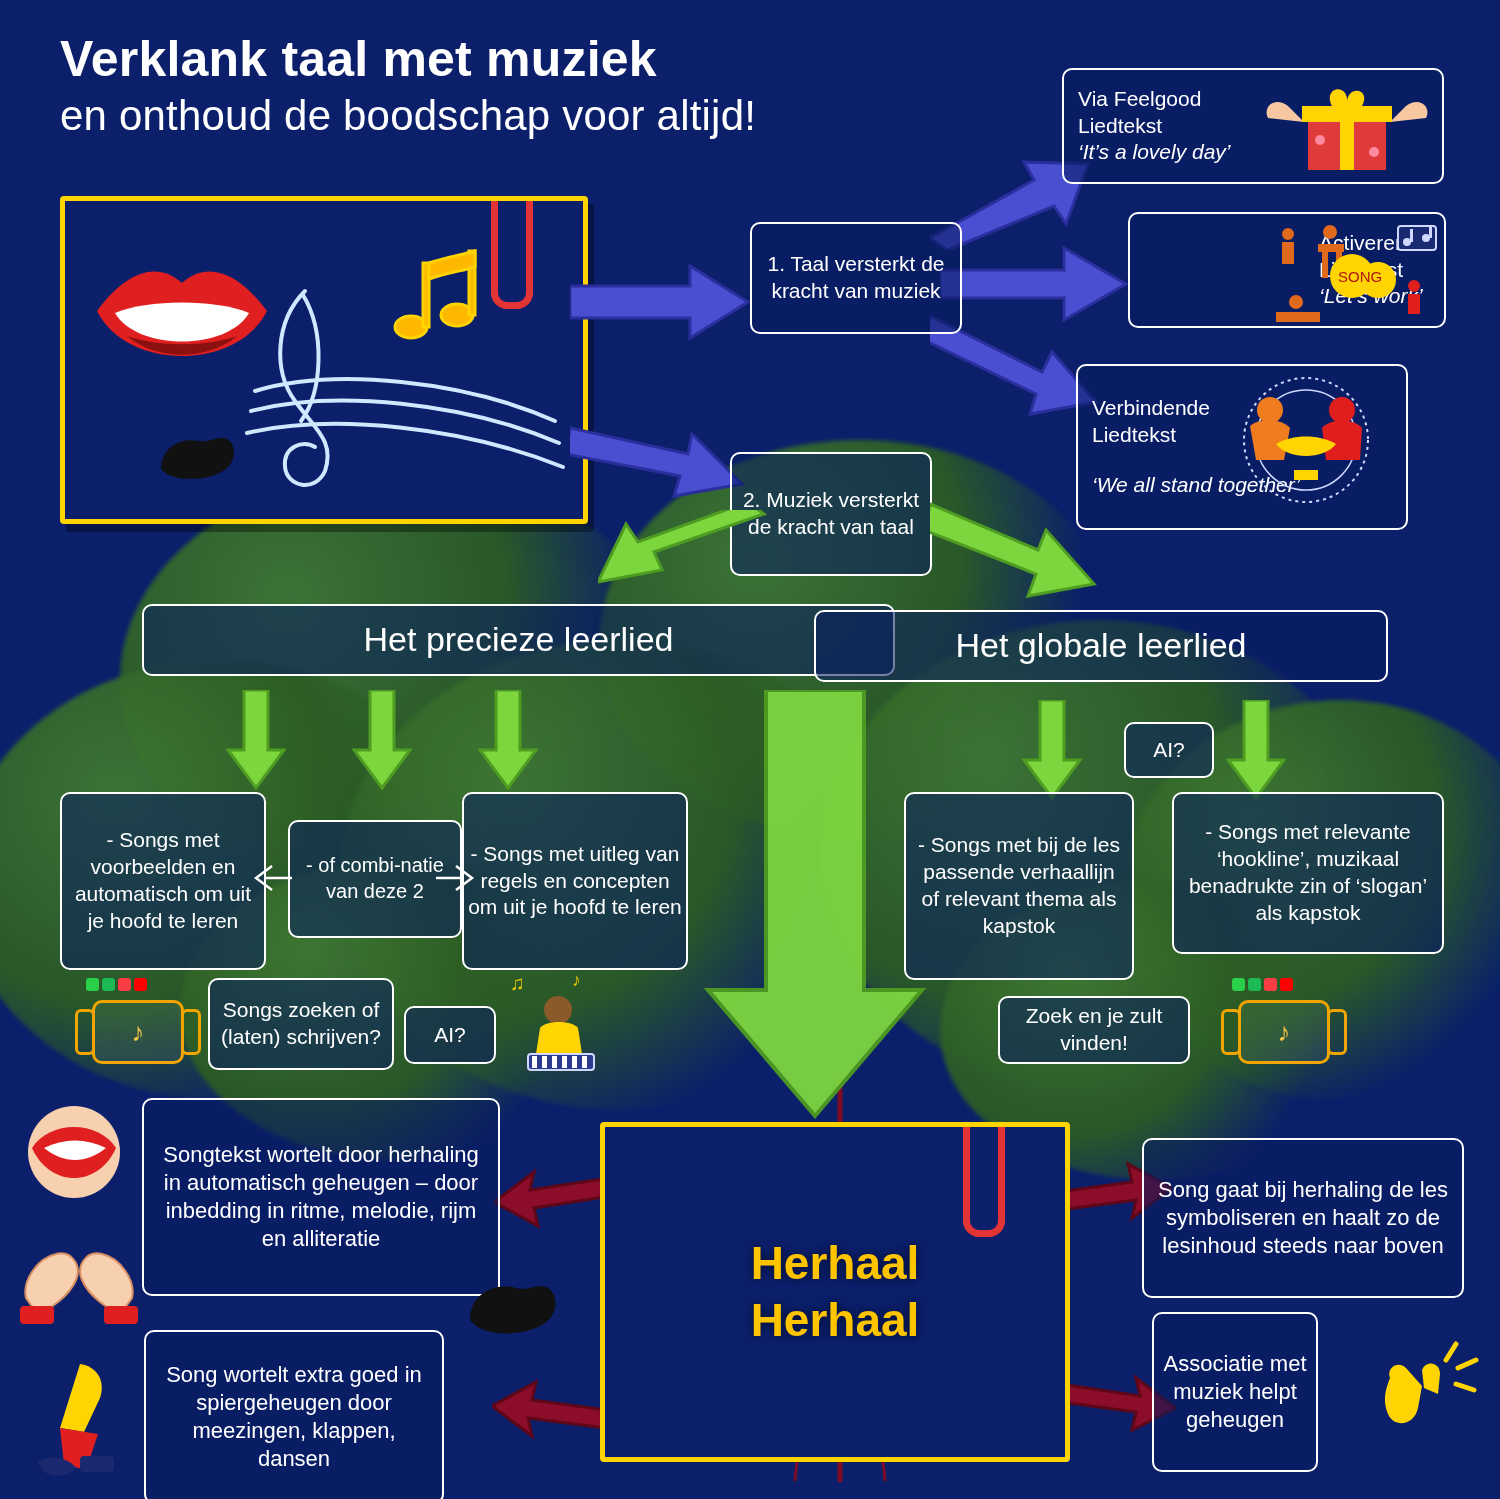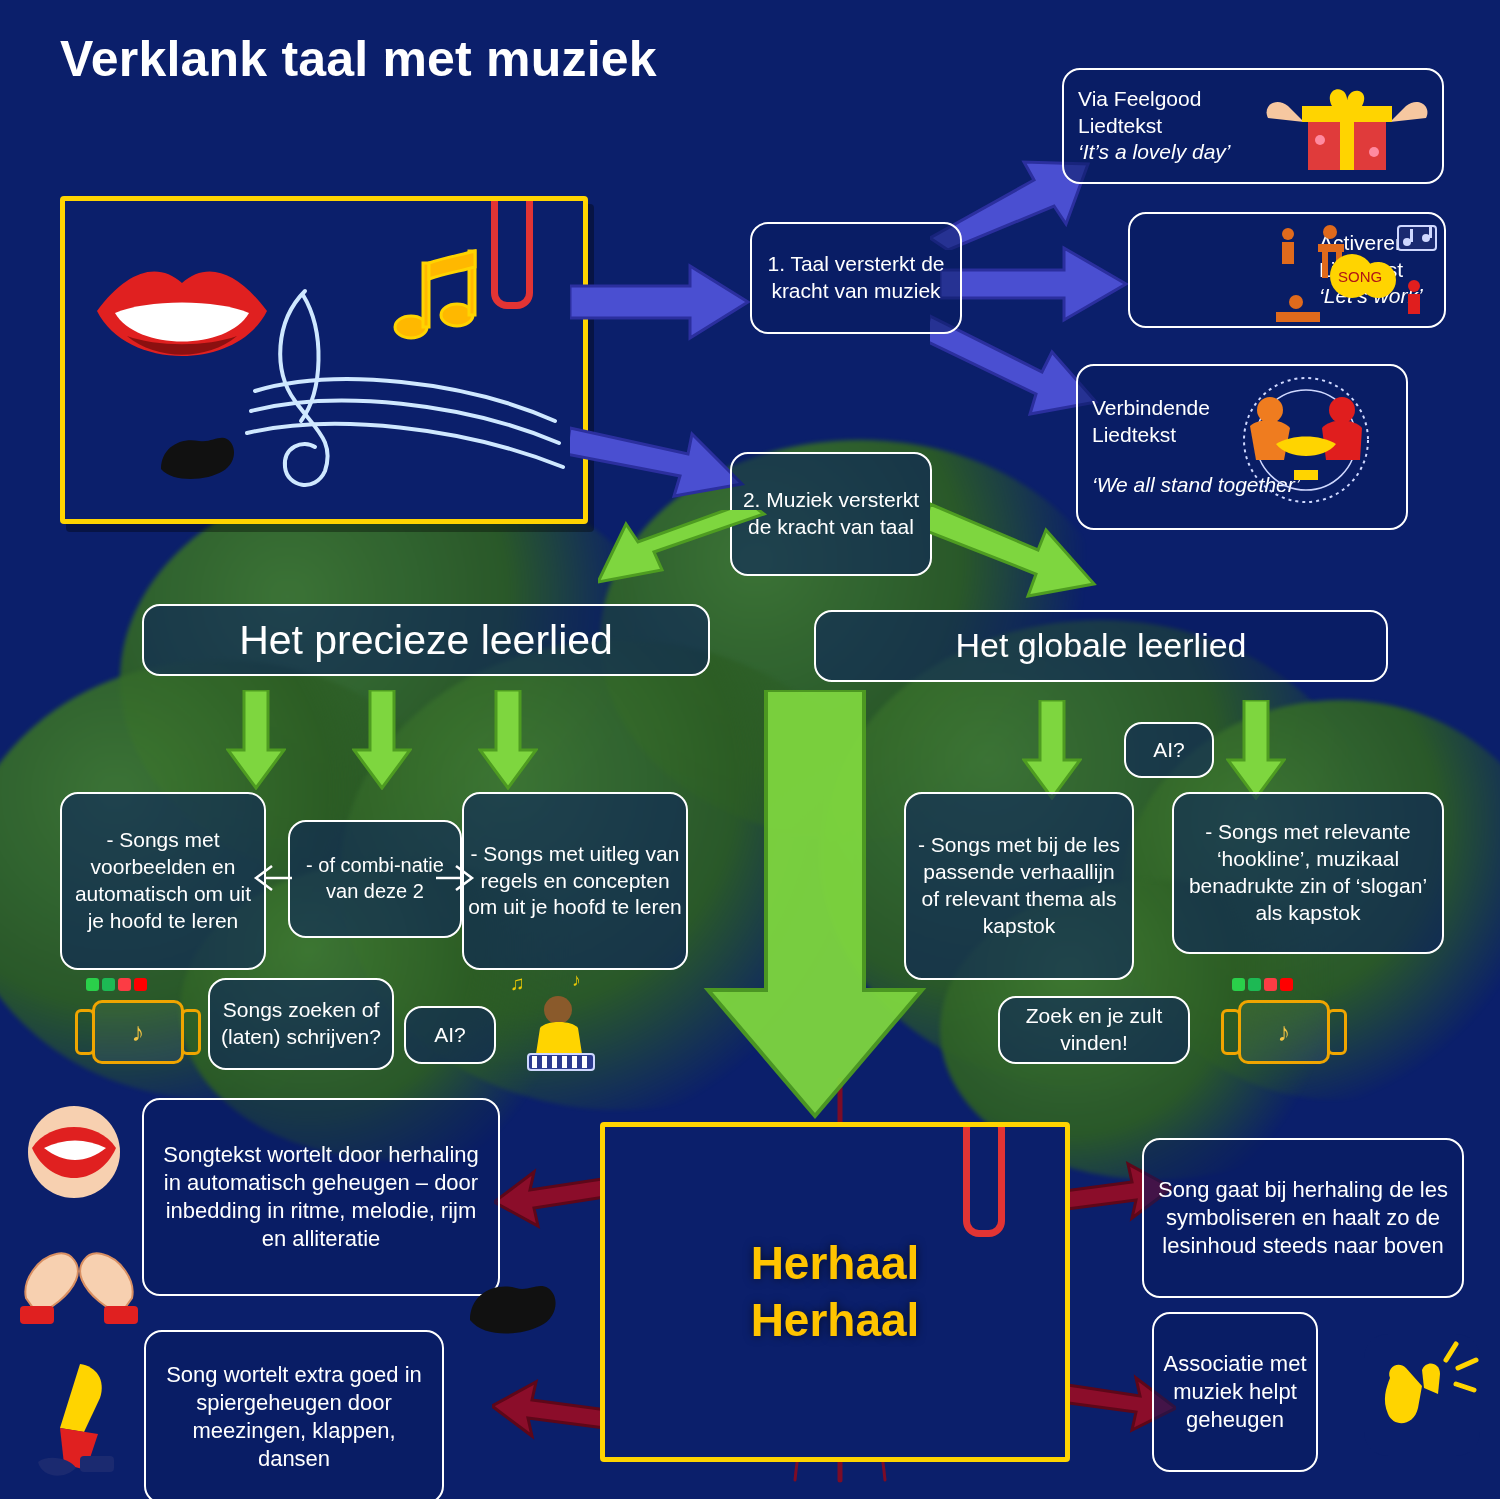--- a/index.html
+++ b/index.html
@@ -13,21 +13,21 @@
   }
   
   .foliage{position:absolute;border-radius:50%;background:
      radial-gradient(circle at 30% 30%, #3f7a32 0%, #2c5d24 45%, rgba(20,60,18,0.0) 72%);
      filter:blur(2px);opacity:.92;}
   .roots{position:absolute;}
   
   .card{
     position:absolute;
     border:2px solid #ffffff;
-    border-radius:18px;
+    border-radius:10px;
     background:rgba(10,28,96,0.55);
     box-sizing:border-box;
     display:flex;align-items:center;justify-content:center;
     text-align:center;
     line-height:1.28;
   }
   .title{
     position:absolute;left:60px;top:30px;width:900px;
     font-size:50px;font-weight:700;letter-spacing:.2px;
   }
@@ -95,20 +95,21 @@
     <path d="M410 250 C440 280 450 320 460 380" stroke-width="3"></path>
     <path d="M280 300 C250 330 240 370 235 420" stroke-width="3"></path>
     <path d="M280 300 C310 330 320 370 325 420" stroke-width="3"></path>
     <path d="M200 200 C180 230 165 250 140 300" stroke-width="2.5"></path>
     <path d="M360 200 C380 230 395 250 420 300" stroke-width="2.5"></path>
   </g>
 </svg>
 
 <div class="title">
   <span>Verklank taal met muziek</span>
+  <span class="l2">en onthoud de boodschap voor altijd!</span>
 </div>
 
 <div id="taal-panel">
 
   <svg style="position:absolute;left:22px;top:50px;" width="190" height="140" viewBox="0 0 190 140">
     <path d="M10 60 C40 20 70 10 95 32 C120 10 150 20 180 60 C150 120 40 120 10 60 Z" fill="#e02020"></path>
     <path d="M28 62 C60 48 130 48 162 62 C140 100 50 100 28 62 Z" fill="#ffffff"></path>
     <path d="M40 85 C70 110 120 110 150 85 C120 96 70 96 40 85 Z" fill="#8b1010"></path>
   </svg>
 
@@ -241,21 +242,21 @@
   </svg>
 </div>
 
 <svg class="arrow" style="left:598px;top:510px;" width="170" height="90" viewBox="0 0 170 90">
   <path d="M166 4 L56 42 L64 60 L0 72 L28 14 L40 32 L150 -8 Z" fill="#7ed63f" stroke="#4e9c21" stroke-width="3"></path>
 </svg>
 <svg class="arrow" style="left:930px;top:500px;" width="170" height="110" viewBox="0 0 170 110">
   <path d="M0 4 L108 50 L116 30 L164 84 L98 96 L106 74 L-6 30 Z" fill="#7ed63f" stroke="#4e9c21" stroke-width="3"></path>
 </svg>
 
-<div class="card" style="left:142px;top:604px;width:568px;height:72px;font-size:41px;text-align:right;">
+<div class="card" style="left:142px;top:604px;width:753px;height:72px;font-size:34px;text-align:right;">
   <span>Het precieze leerlied</span>
 </div>
 <div class="card" style="left:814px;top:610px;width:574px;height:72px;font-size:34px;">
   <span>Het globale leerlied</span>
 </div>
 
 <svg class="arrow" style="left:700px;top:690px;" width="230" height="430" viewBox="0 0 230 430">
   <path d="M66 0 L164 0 L164 300 L222 300 L115 426 L8 300 L66 300 Z" fill="#7ed63f" stroke="#4e9c21" stroke-width="4" opacity=".95"></path>
 </svg>
 

